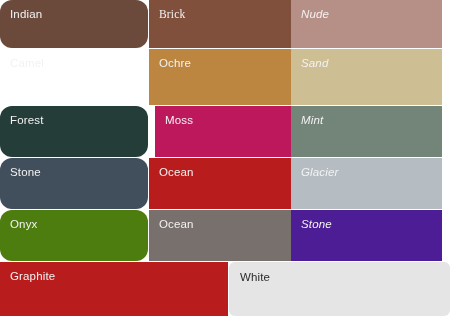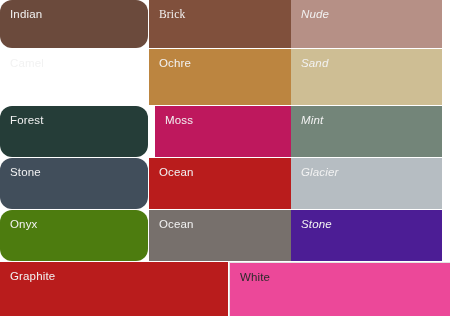--- a/index.html
+++ b/index.html
@@ -115,17 +115,17 @@
   <div class="swatch col-2 row-5" style="background-color: rgb(119, 112, 108);">
     <span class="swatch-label label-light">Ocean</span>
   </div>
   <div class="swatch col-3 row-5" style="background-color: #4c1d95;">
     <span class="swatch-label label-light">Stone</span>
   </div>
 
   <div class="swatch cell-graphite row-6" style="background-color: #b91c1c;">
     <span class="swatch-label label-light">Graphite</span>
   </div>
-  <div class="swatch cell-white row-6" style="background-color: #ec4899;">
+  <div class="swatch cell-white row-6" style="background-color: #e5e5e5; border-radius: 6px;">
     <span class="swatch-label label-dark">White</span>
   </div>
 
 </div>
 
 </body></html>

